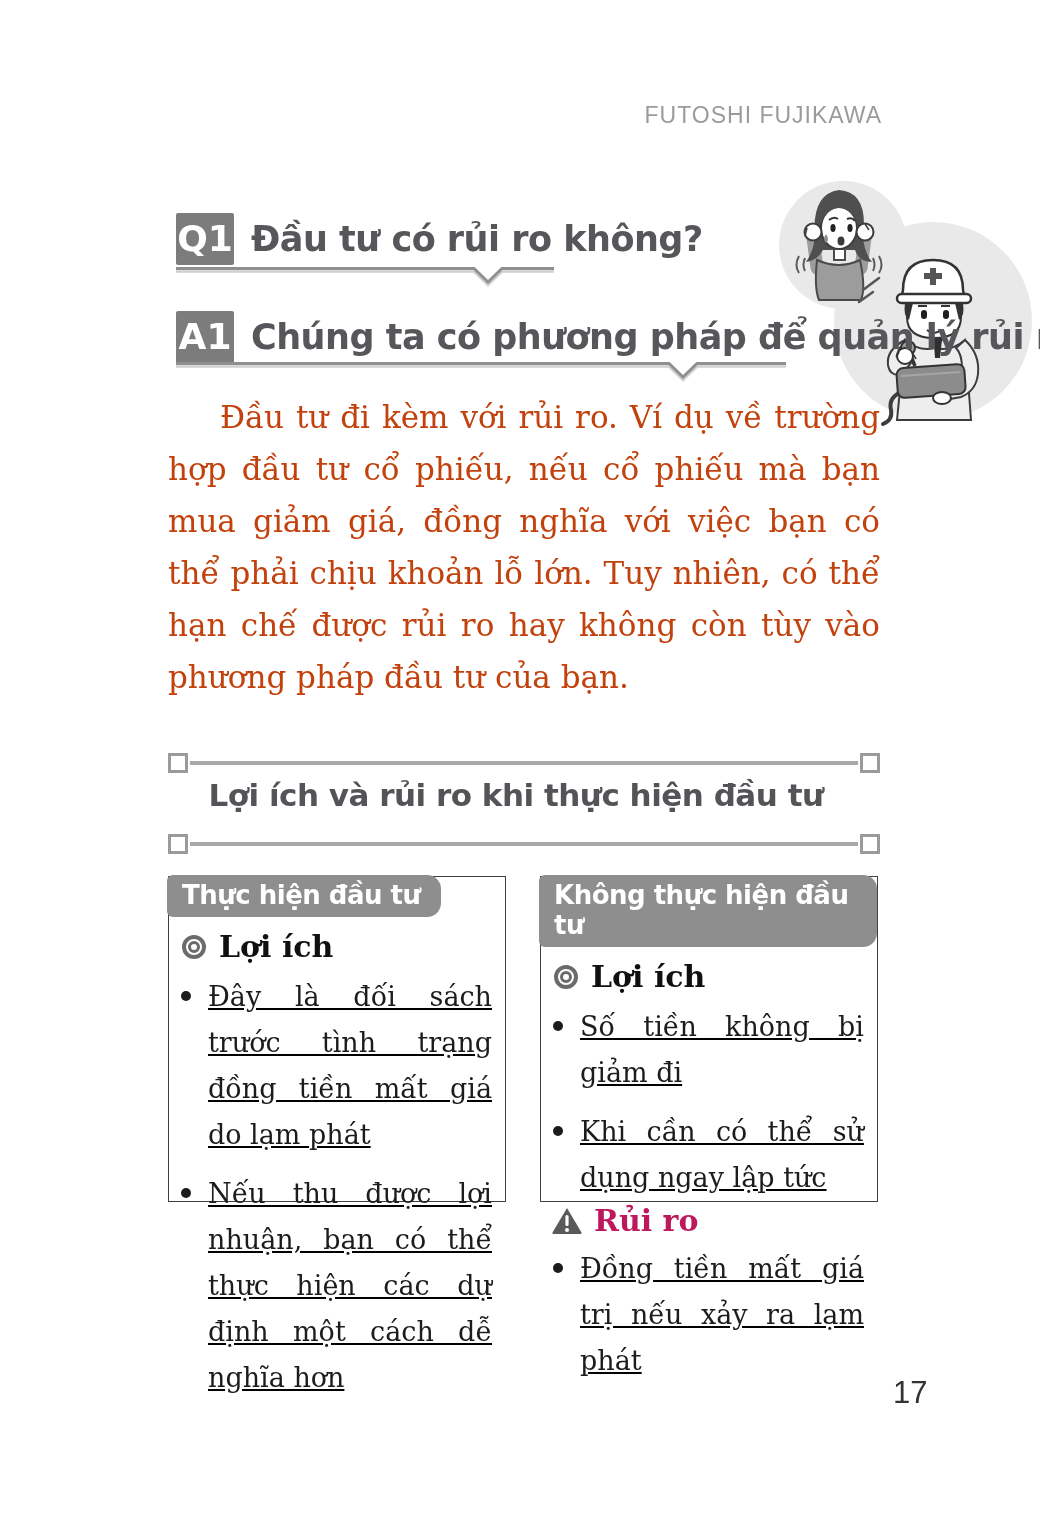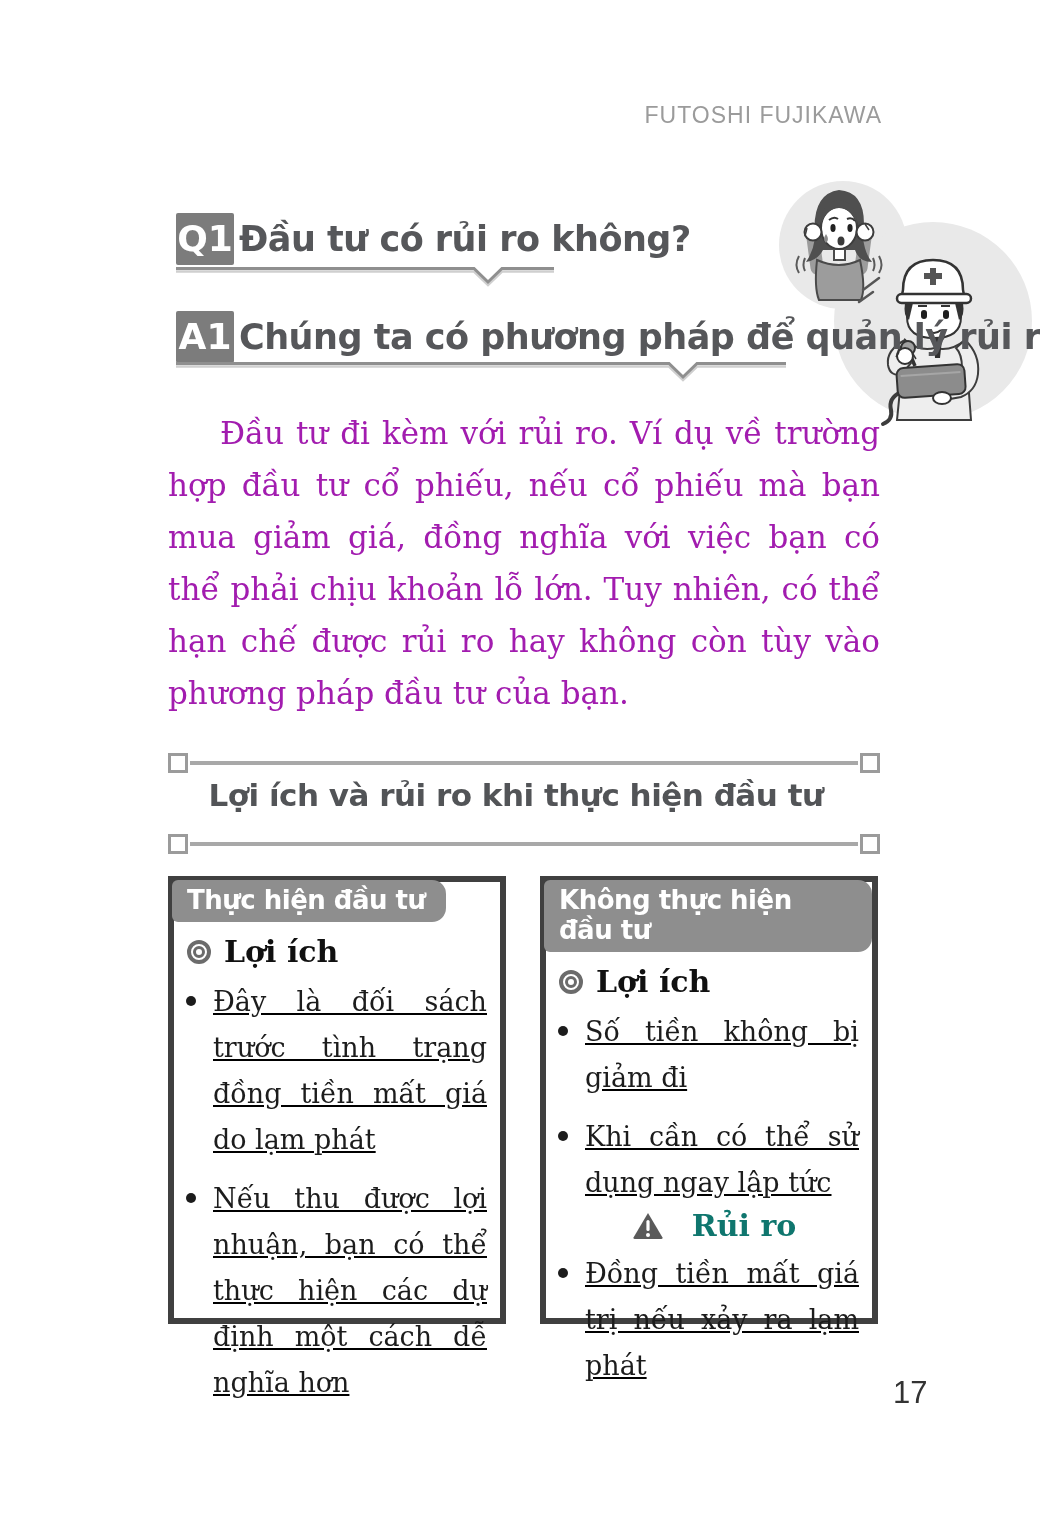--- a/index.html
+++ b/index.html
@@ -8,55 +8,55 @@
 
   .author{position:absolute;top:102px;right:158px;
           font:23px "Liberation Sans",sans-serif;color:#9b9b9b;letter-spacing:1px;}
 
   
   .qa-row{position:absolute;left:176px;display:flex;align-items:center;}
   .qa-row.q{top:213px;}
   .qa-row.a{top:311px;}
   .badge{width:58px;height:52px;background:#7c7c7c;color:#fff;text-align:center;
          font:bold 36px/52px "DejaVu Sans",sans-serif;border-radius:2px;flex:0 0 auto;}
-  .qa-title{margin-left:5px;font:bold 35px "DejaVu Sans",sans-serif;color:#56575a;
+  .qa-title{margin-left:17px;font:bold 35px "DejaVu Sans",sans-serif;color:#56575a;
             letter-spacing:-0.5px;white-space:nowrap;}
   .rule{position:absolute;left:176px;}
   .rule.q{top:263px;}
   .rule.a{top:358px;}
 
   
-  .bodytext{position:absolute;left:168px;top:407px;width:712px;
-            font:31px/52px "DejaVu Serif",serif;color:#a21caf;
+  .bodytext{position:absolute;left:168px;top:391px;width:712px;
+            font:31px/52px "DejaVu Serif",serif;color:#c2410c;
             text-align:justify;text-indent:52px;}
 
   
   .divider{position:absolute;left:168px;width:712px;display:flex;align-items:center;}
   .divider.top{top:753px;}
   .divider.bottom{top:834px;}
   .divider .sq{width:14px;height:14px;border:3px solid #9b9b9b;background:#fff;flex:0 0 auto;}
   .divider .dline{flex:1;height:4px;background:#a8a8a8;margin:0 2px;}
   .section-title{position:absolute;left:160px;top:777px;width:712px;text-align:center;
                  font:bold 31px "DejaVu Sans",sans-serif;color:#525457;letter-spacing:-0.5px;}
 
   
-  .cbox{position:absolute;top:876px;width:338px;height:448px;border:6px solid #404040;
+  .cbox{position:absolute;top:876px;width:338px;height:326px;border:1px solid #404040;
         background:#fff;box-sizing:border-box;}
   .cbox.leftbox{left:168px;}
   .cbox.rightbox{left:540px;}
   .tab{display:inline-block;margin:-2px 0 0 -2px;background:#8e8e8e;color:#fff;
        font:bold 26px "DejaVu Sans",sans-serif;padding:5px 20px 7px 15px;
        border-radius:6px 14px 14px 6px;letter-spacing:-0.5px;}
   .benefit-head{display:flex;align-items:center;gap:13px;margin:12px 0 10px 13px;
                 font:bold 30px "DejaVu Serif",serif;color:#101010;}
   .ring{width:16px;height:16px;border:4px solid #6b6b6b;border-radius:50%;
         position:relative;flex:0 0 auto;}
   .ring::after{content:"";position:absolute;inset:2px;border:3px solid #6b6b6b;border-radius:50%;}
-  .risk-head{display:flex;align-items:center;gap:28px;margin:2px 0 8px 10px;
-             font:bold 30px "DejaVu Serif",serif;color:#0f766e;justify-content:center;}
+  .risk-head{display:flex;align-items:center;gap:11px;margin:2px 0 8px 10px;
+             font:bold 30px "DejaVu Serif",serif;color:#be185d;}
   .bullets{padding:0 13px 0 12px;text-decoration:underline;}
   .bullet{display:flex;margin-bottom:13px;}
   .bullet:last-child{margin-bottom:0;justify-content:flex-end;}
   .dot{flex:0 0 27px;padding-top:17px;}
   .dot::before{content:"";display:block;width:10px;height:10px;border-radius:50%;background:#1c1c1c;}
   .btext{flex:1;font:27px/46px "DejaVu Serif",serif;color:#1c1c1c;text-align:justify;}
 
   .illustration{position:absolute;left:755px;top:158px;width:280px;height:280px;}
 
   .pagenum{position:absolute;left:893px;top:1375px;

